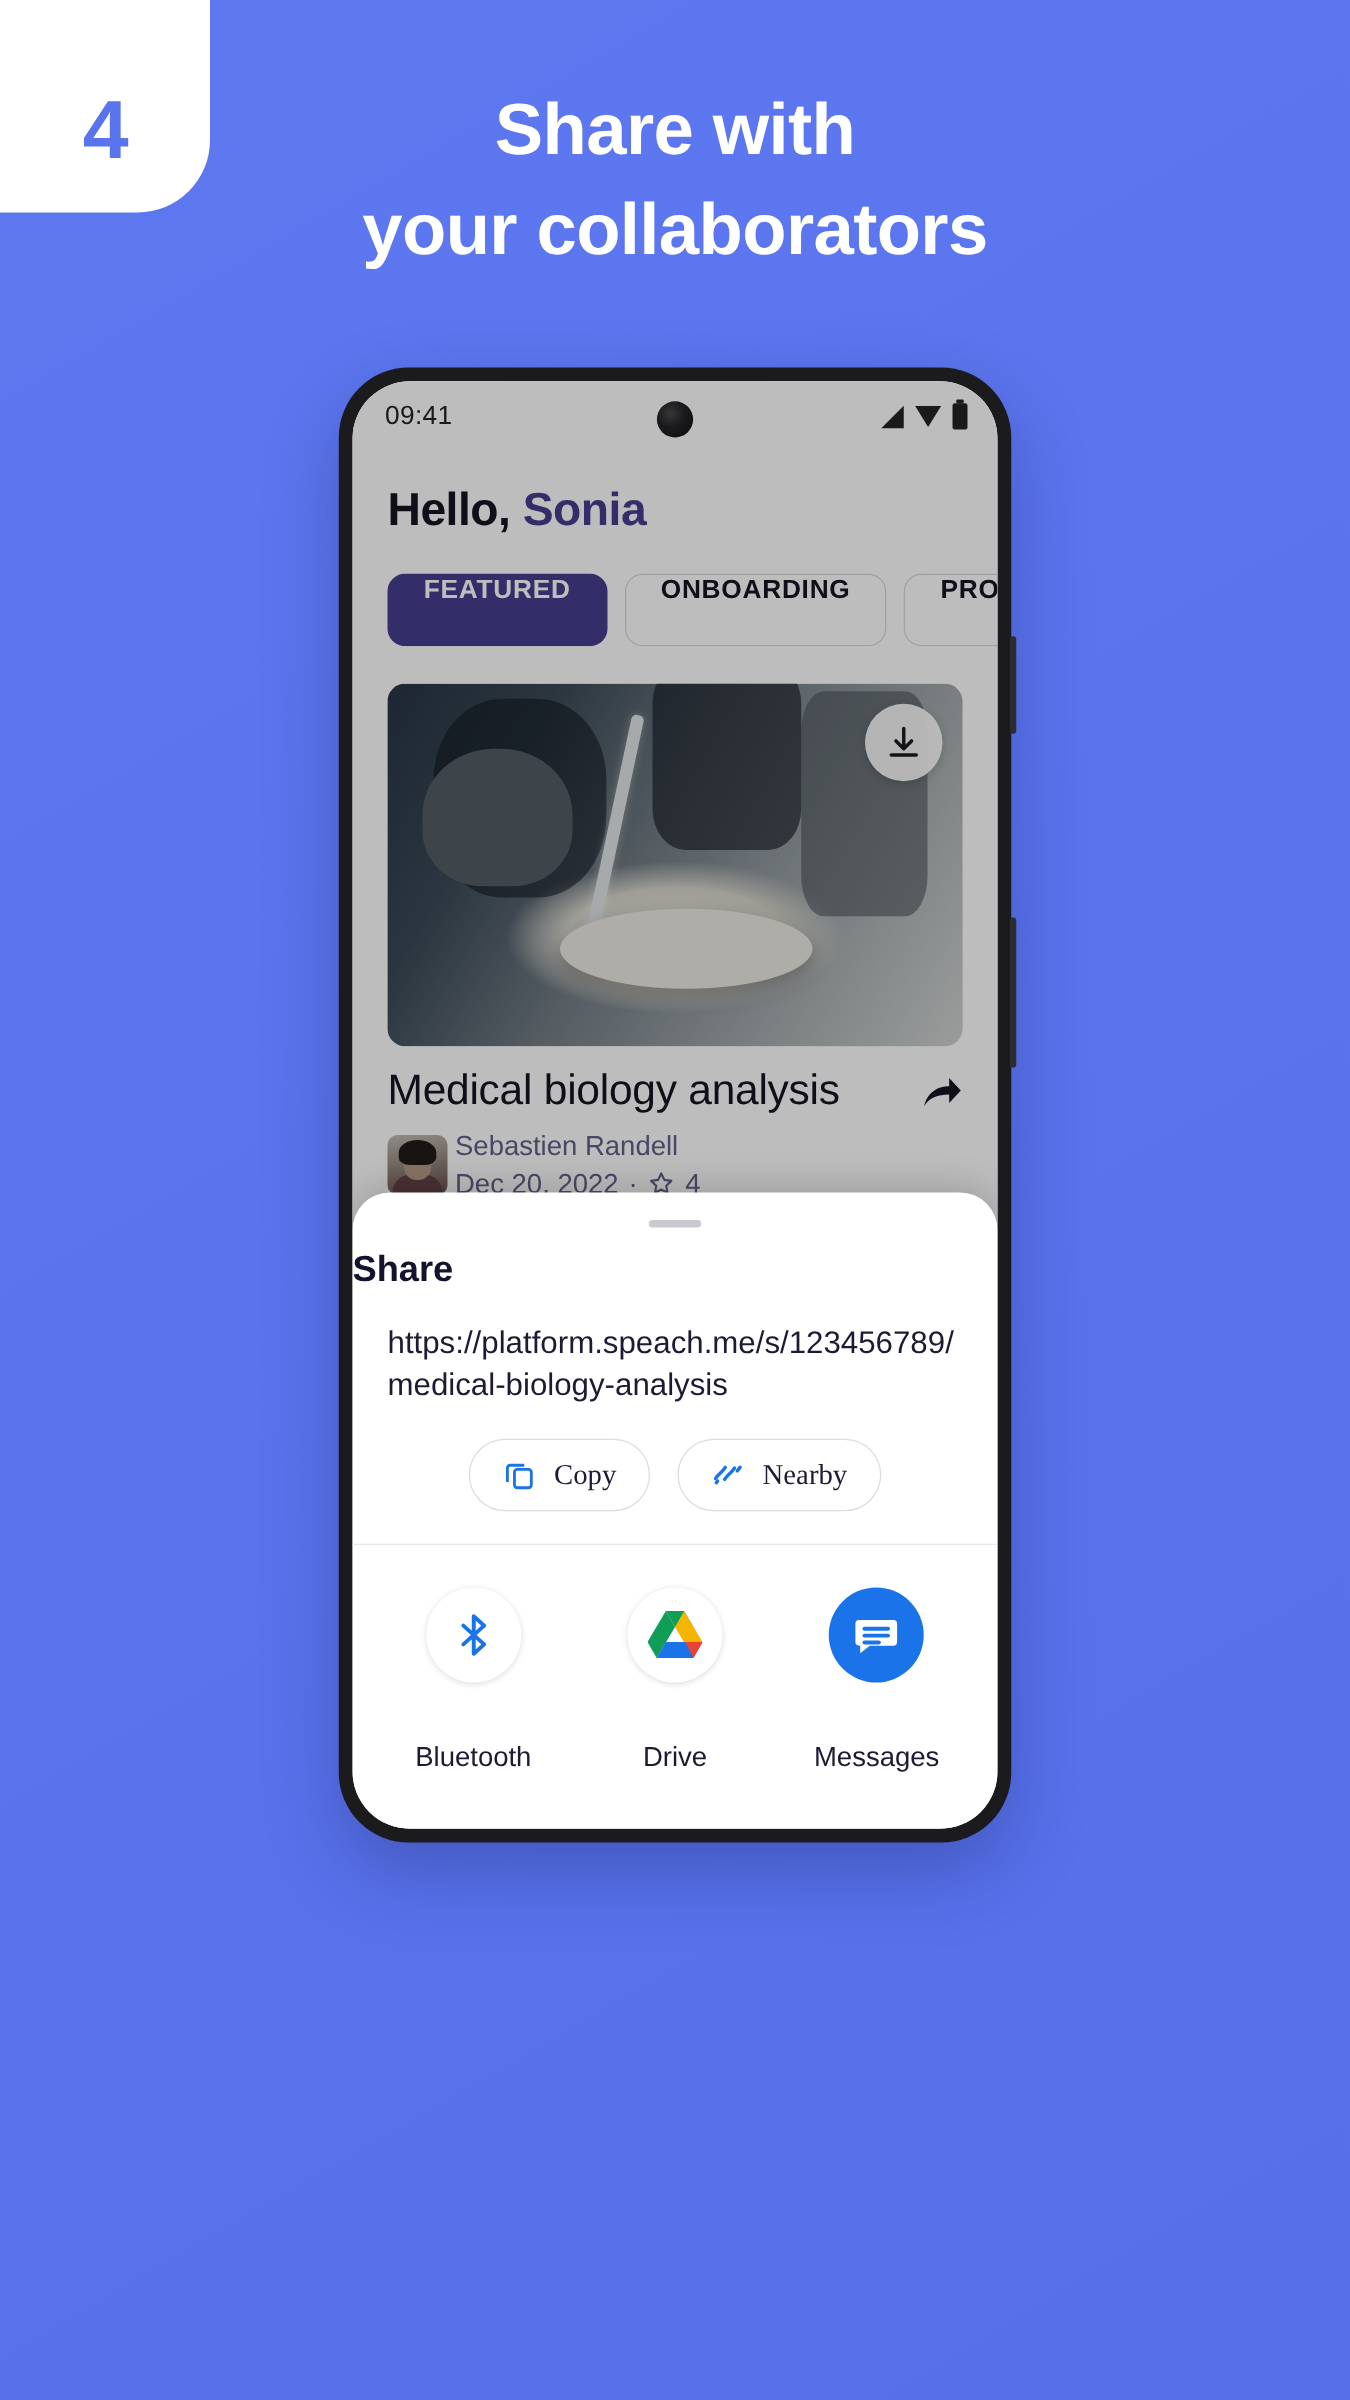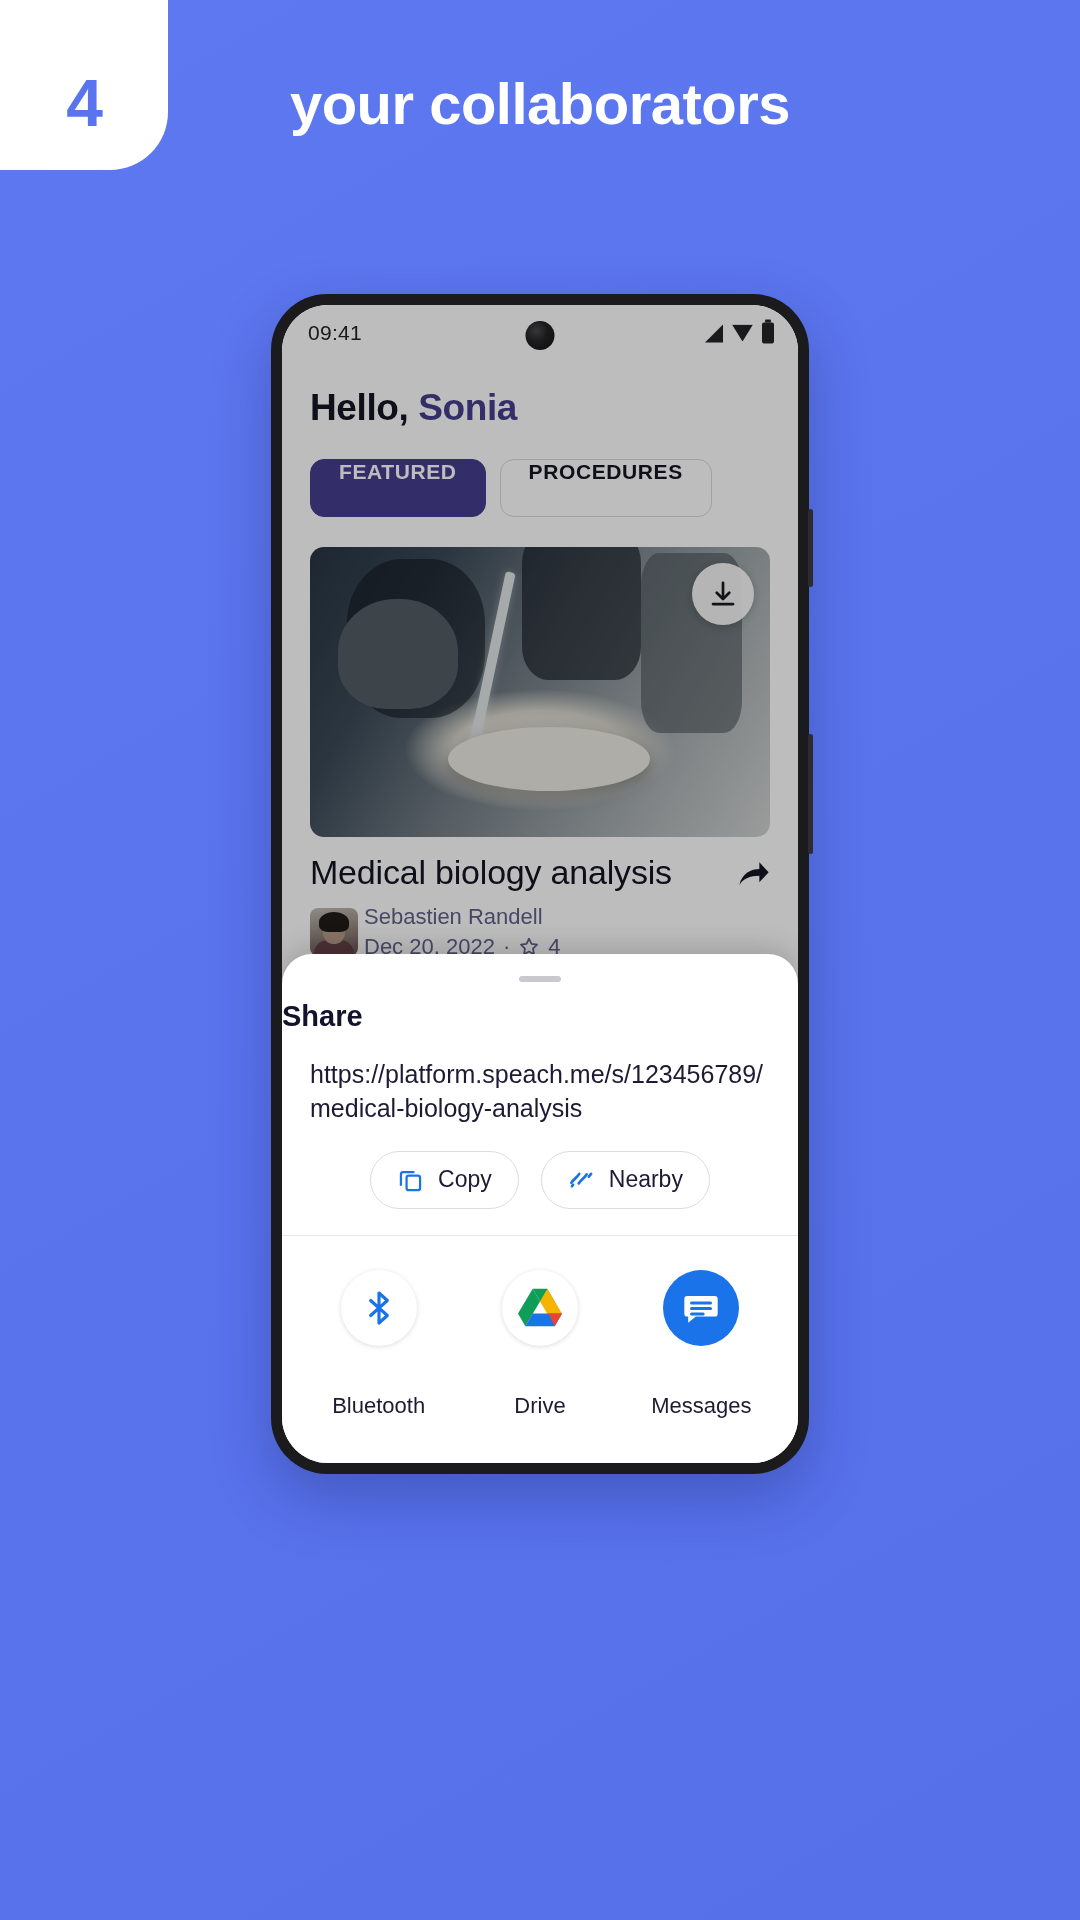--- a/index.html
+++ b/index.html
@@ -258,20 +258,21 @@
     color: #14132e; margin-top: 18px;
   }
   .sheet-url {
     padding: 24px 28px 0 28px;
     font-size: 25px; color: #1c1b33; line-height: 1.36;
     word-break: break-word;
   }
   .chips {
     display: flex; justify-content: center; gap: 22px;
     padding: 26px 0 26px 0;
+    font-family: Liberation Serif, serif;
   }
   .chip {
     display: flex; align-items: center; gap: 14px;
     height: 58px; padding: 0 26px;
     border: 1.6px solid #dcdce2; border-radius: 30px;
     font-size: 23px; color: #1c1b33;
     background: #fff;
   }
   .chip svg { width: 27px; height: 27px; display:block; }
   .sheet-div { height: 1.5px; background: #e6e6ec; }
@@ -295,20 +296,21 @@
 </head>
 <body>
 
 <div class="promo-bg"></div>
 
 <div class="step-badge">
   <div class="num">4</div>
 </div>
 
 <div class="headline">
+  <span>Share with</span>
   <span class="l2">your collaborators</span>
 </div>
 
 <div class="phone">
   <div class="phone-side a"></div>
   <div class="phone-side b"></div>
 
   <div class="screen">
 
     <div class="app-content">
@@ -323,20 +325,23 @@
         </div>
       </div>
 
       <div class="greeting">
         <span>Hello, </span><span class="name">Sonia</span>
       </div>
 
       <div class="tabs">
         <div class="tab active">
           <span>FEATURED</span>
+        </div>
+        <div class="tab">
+          <span>ONBOARDING</span>
         </div>
         <div class="tab">
           <span>PROCEDURES</span>
         </div>
       </div>
 
       <div class="cards">
 
         <div class="card">
           <div class="thumb thumb-lab">

